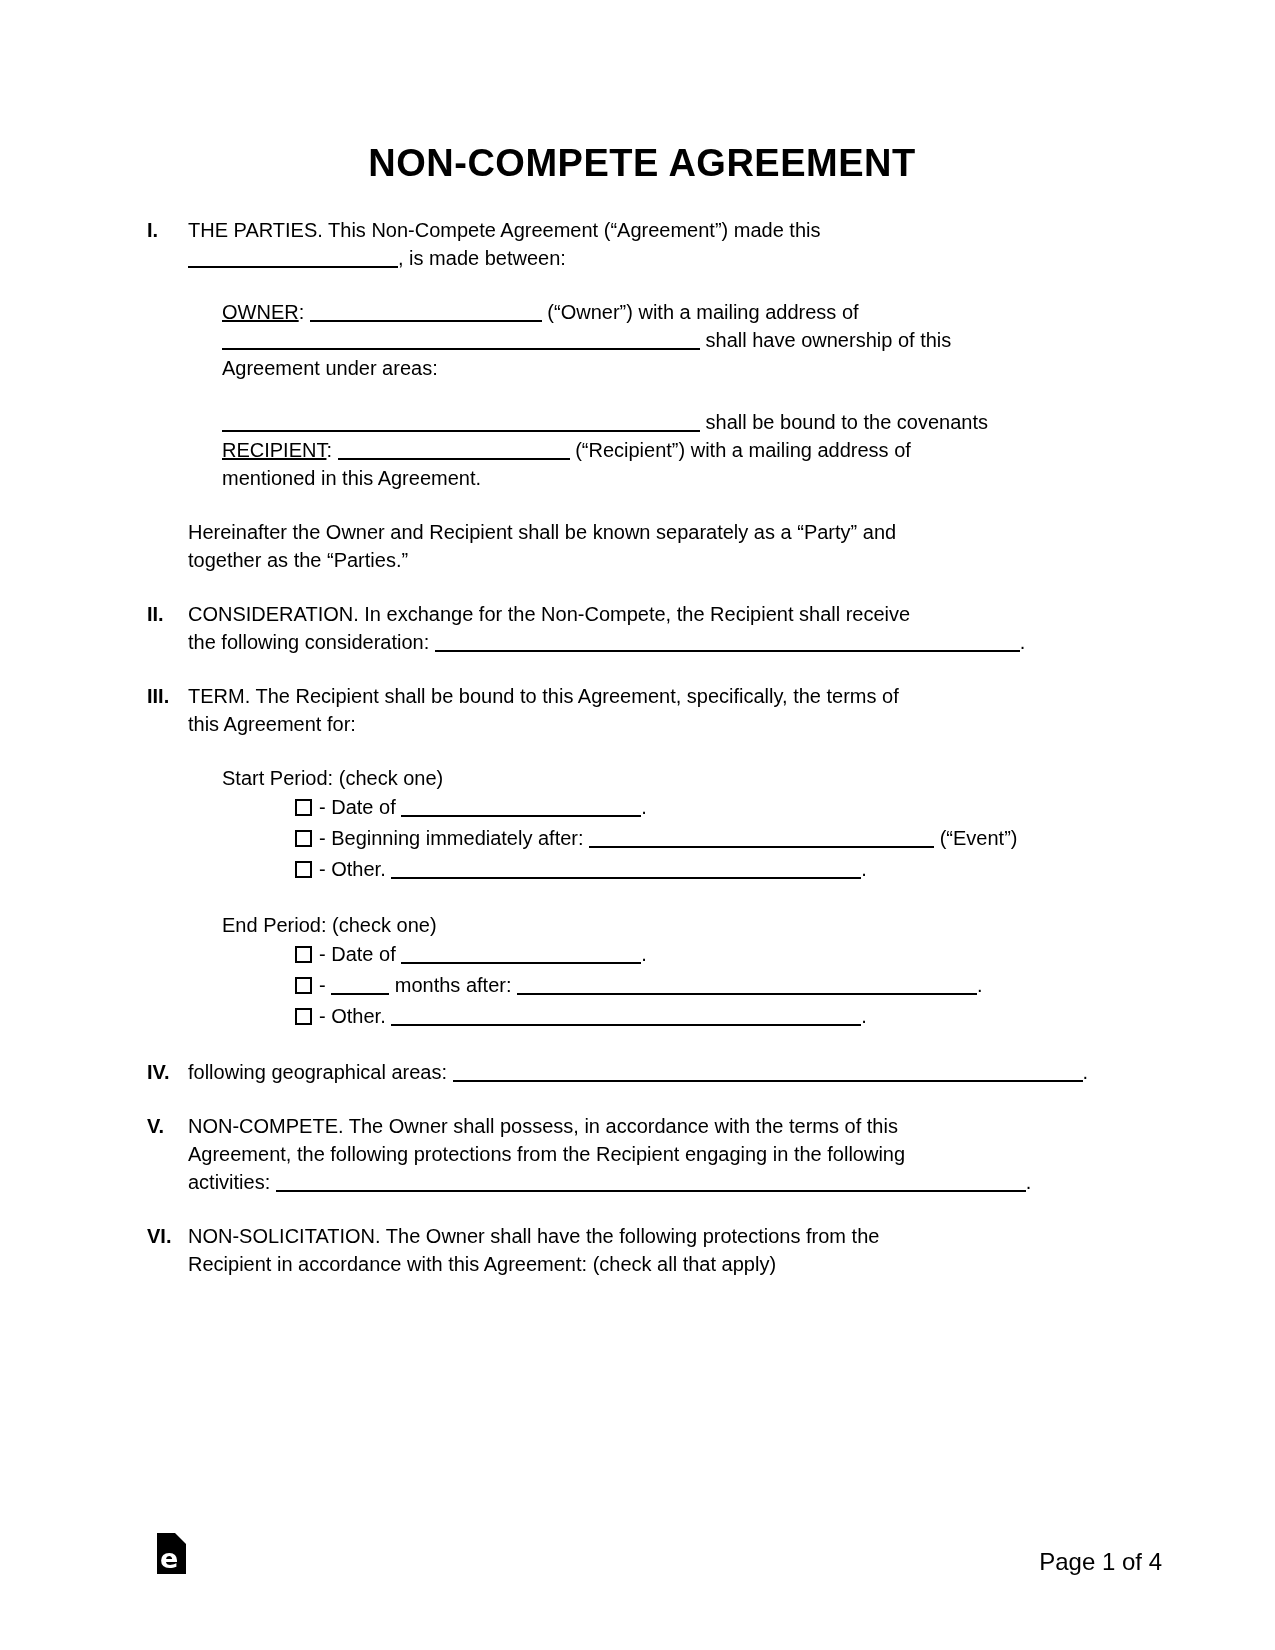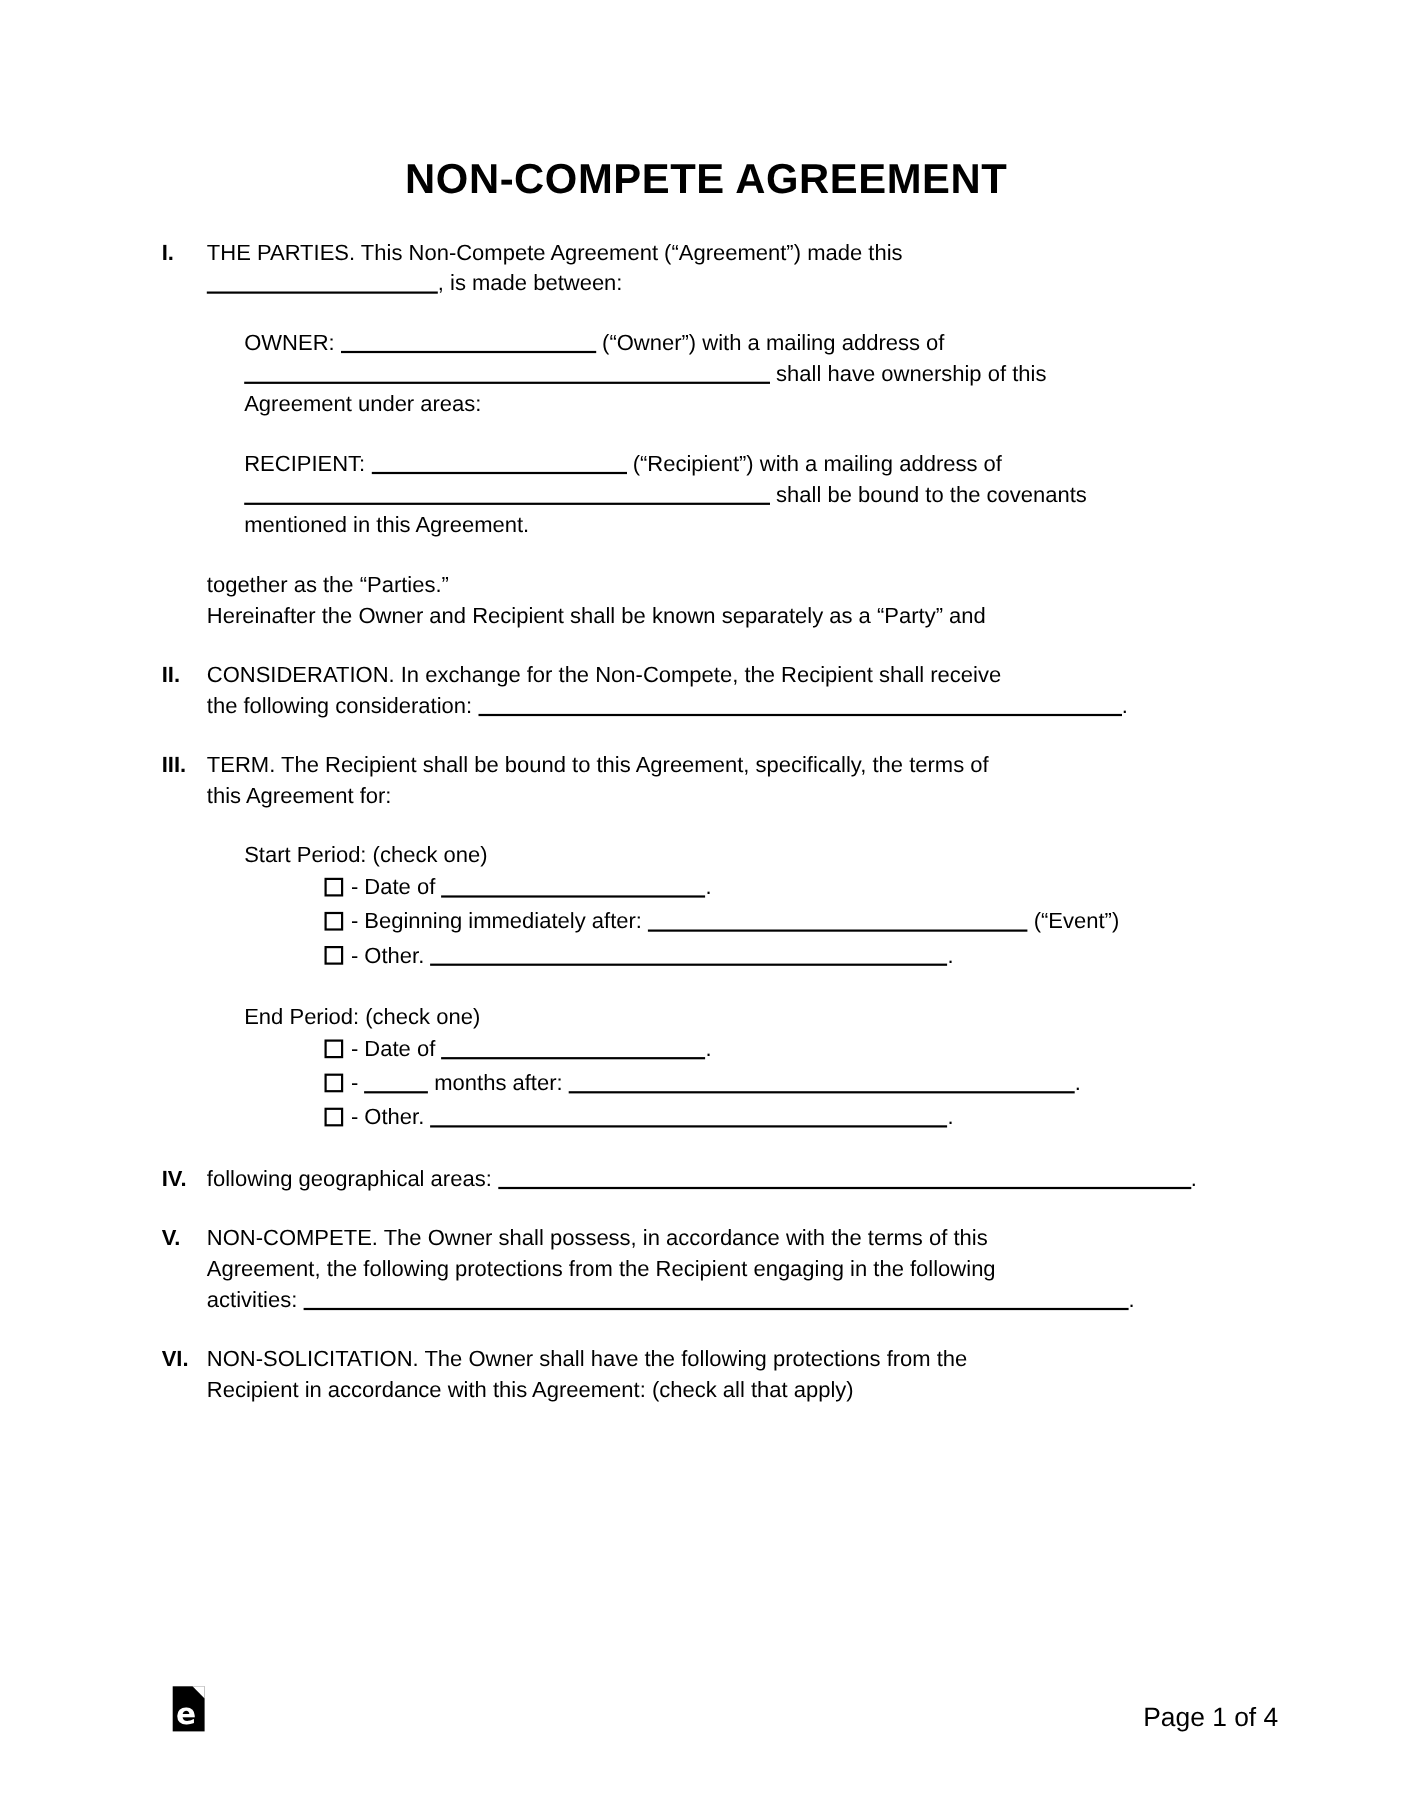--- a/index.html
+++ b/index.html
@@ -23,21 +23,21 @@
   .sec { display:flex; margin-bottom:26px; }
   .num { flex:0 0 41px; width:41px; font-weight:700; }
   .secbody { flex:1 1 auto; min-width:0; }
   .para { margin-bottom:26px; }
   .para:last-child { margin-bottom:0; }
   .indent { margin-left:34px; }
   .opts { margin-left:107px; }
   .line { white-space:nowrap; }
   .opt { white-space:nowrap; line-height:31px; }
   .bold { font-weight:400; }
-  .ul { }
+  .ul { text-decoration:underline; }
   .blank {
     display:inline-block; height:2px;
     border-bottom:2px solid #000;
     vertical-align:-3px;
   }
   .bw210{width:210px} .bw232{width:232px} .bw478{width:478px}
   .bw585{width:585px} .bw240{width:240px} .bw345{width:345px}
   .bw470{width:470px} .bw58{width:58px}  .bw460{width:460px}
   .bw630{width:630px} .bw750{width:750px}
   .checkbox {
@@ -76,28 +76,28 @@
           <div class="line"><span class="blank bw210"></span><span>, is made between:</span></div>
         </div>
 
         <div class="para indent">
           <div class="line"><span class="ul">OWNER</span><span>: </span><span class="blank bw232"></span><span> (“Owner”) with a mailing address of</span></div>
           <div class="line"><span class="blank bw478"></span><span> shall have ownership of this</span></div>
           <div class="line"><span>Agreement under areas:</span></div>
         </div>
 
         <div class="para indent">
+          <div class="line"><span class="blank bw478"></span><span> shall be bound to the covenants</span></div>
           <div class="line"><span class="ul">RECIPIENT</span><span>: </span><span class="blank bw232"></span><span> (“Recipient”) with a mailing address of</span></div>
-          <div class="line"><span class="blank bw478"></span><span> shall be bound to the covenants</span></div>
           <div class="line"><span>mentioned in this Agreement.</span></div>
         </div>
 
         <div class="para">
+          <div class="line"><span>Hereinafter the Owner and Recipient shall be known separately as a “Party” and</span></div>
           <div class="line"><span>together as the “Parties.”</span></div>
-          <div class="line"><span>Hereinafter the Owner and Recipient shall be known separately as a “Party” and</span></div>
         </div>
       </div>
     </div>
 
     <div class="sec">
       <div class="num">II.</div>
       <div class="secbody">
         <div class="para">
           <div class="line"><span class="bold">CONSIDERATION</span><span>. In exchange for the Non-Compete, the Recipient shall receive</span></div>
           <div class="line"><span>the following consideration: </span><span class="blank bw585"></span><span>.</span></div>

